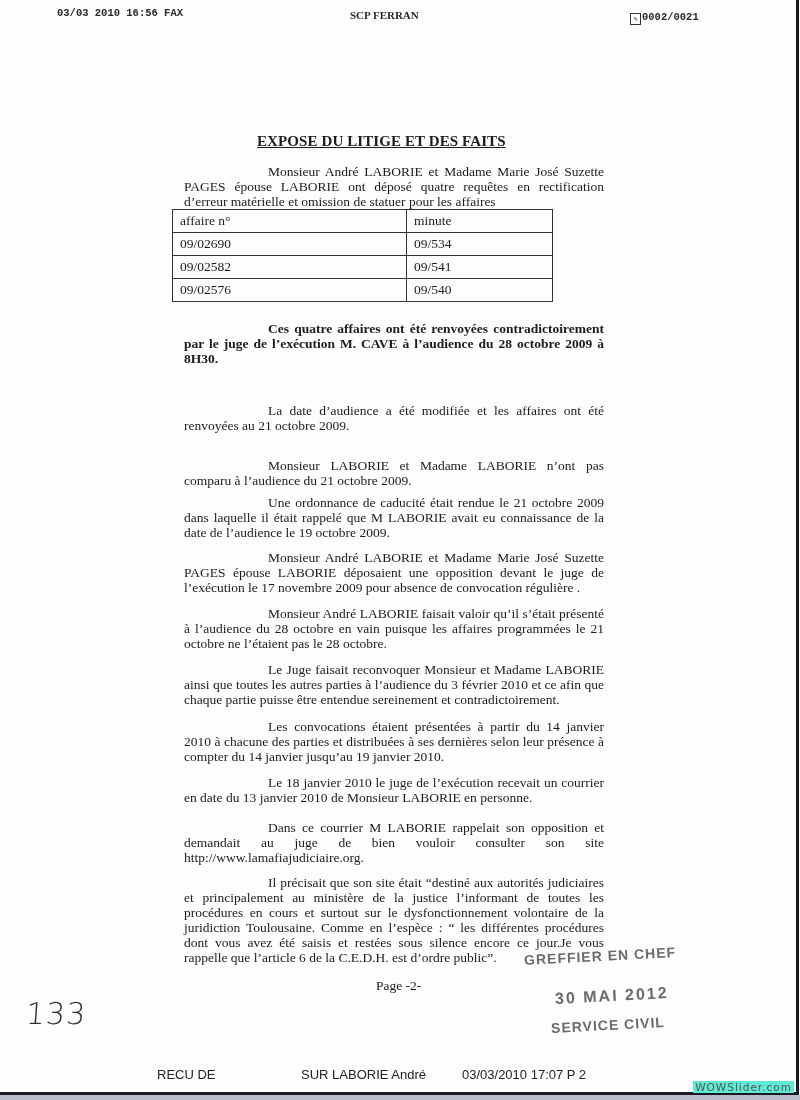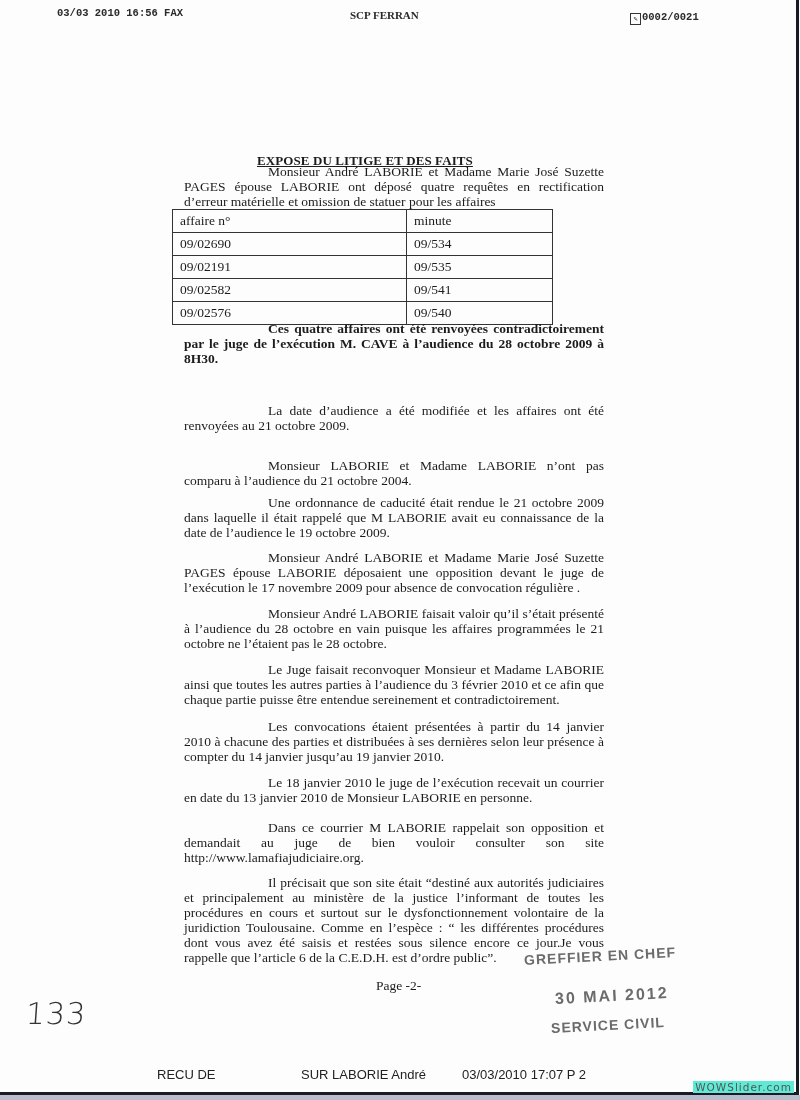--- a/index.html
+++ b/index.html
@@ -23,23 +23,22 @@
     font-family: "Liberation Mono", "DejaVu Sans Mono", monospace;
     font-size: 10.5px; font-weight: bold; color: #2a2a2a;
   }
   .fax-header .left { position: absolute; left: 57px; top: 2px; }
   .fax-header .center { position: absolute; left: 350px; top: 4px; font-family: "Liberation Serif", serif; font-size: 11px; }
   .fax-header .right { position: absolute; left: 630px; top: 6px; }
   .fax-icon { display: inline-block; width: 9px; height: 10px; border: 1px solid #333; margin-right: 1px; vertical-align: -1px; font-size: 7px; line-height: 10px; text-align: center; }
 
   .title {
     position: absolute; left: 257px; top: 133px;
-    font-size: 13px; font-weight: bold; text-decoration: underline;
+    font-size: 15px; font-weight: bold; text-decoration: underline;
     letter-spacing: 0.1px;
-    margin-top: 20px;
   }
   .body-text {
     position: absolute; left: 172px; width: 444px;
     font-size: 13.5px; line-height: 15px; text-align: justify;
   }
   .body-text p { margin: 12px; text-indent: 84px; }
   .p1 { top: 152px; }
   .doc-table {
     position: absolute; left: 172px; top: 209px; width: 381px;
     border-collapse: collapse; font-size: 13.5px;
@@ -97,42 +96,38 @@
   <tbody>
       <tr>
     <td>affaire n°</td>
     <td>minute</td>
   </tr>
   <tr>
     <td>09/02690</td>
     <td>09/534</td>
   </tr>
   <tr>
-    <td>09/02191</td>
-    <td>09/535</td>
-  </tr>
-  <tr>
     <td>09/02582</td>
     <td>09/541</td>
   </tr>
   <tr>
     <td>09/02576</td>
     <td>09/540</td>
   </tr>
 </tbody>
   </table>
 
 <div class="body-text" style="top:309px;font-weight:bold;">
     <p>Ces quatre affaires ont été renvoyées contradictoirement par le juge de l’exécution M. CAVE à l’audience du 28 octobre 2009 à 8H30.</p>
   </div>
 <div class="body-text" style="top:391px;">
     <p>La date d’audience a été modifiée et les affaires ont été renvoyées au 21 octobre 2009.</p>
   </div>
 <div class="body-text" style="top:446px;">
-    <p>Monsieur LABORIE et Madame LABORIE n’ont pas comparu à l’audience du 21 octobre 2004.</p>
+    <p>Monsieur LABORIE et Madame LABORIE n’ont pas comparu à l’audience du 21 octobre 2009.</p>
   </div>
 <div class="body-text" style="top:483px;">
     <p>Une ordonnance de caducité était rendue le 21 octobre 2009 dans laquelle il était rappelé que M LABORIE avait eu connaissance de la date de l’audience le 19 octobre 2009.</p>
   </div>
 <div class="body-text" style="top:538px;">
     <p>Monsieur André LABORIE et Madame Marie José Suzette PAGES épouse LABORIE déposaient une opposition devant le juge de l’exécution le 17 novembre 2009 pour absence de convocation régulière .</p>
   </div>
 <div class="body-text" style="top:594px;">
     <p>Monsieur André LABORIE faisait valoir qu’il s’était présenté à l’audience du 28 octobre en vain puisque les affaires programmées le 21 octobre ne l’étaient pas le 28 octobre.</p>
   </div>

